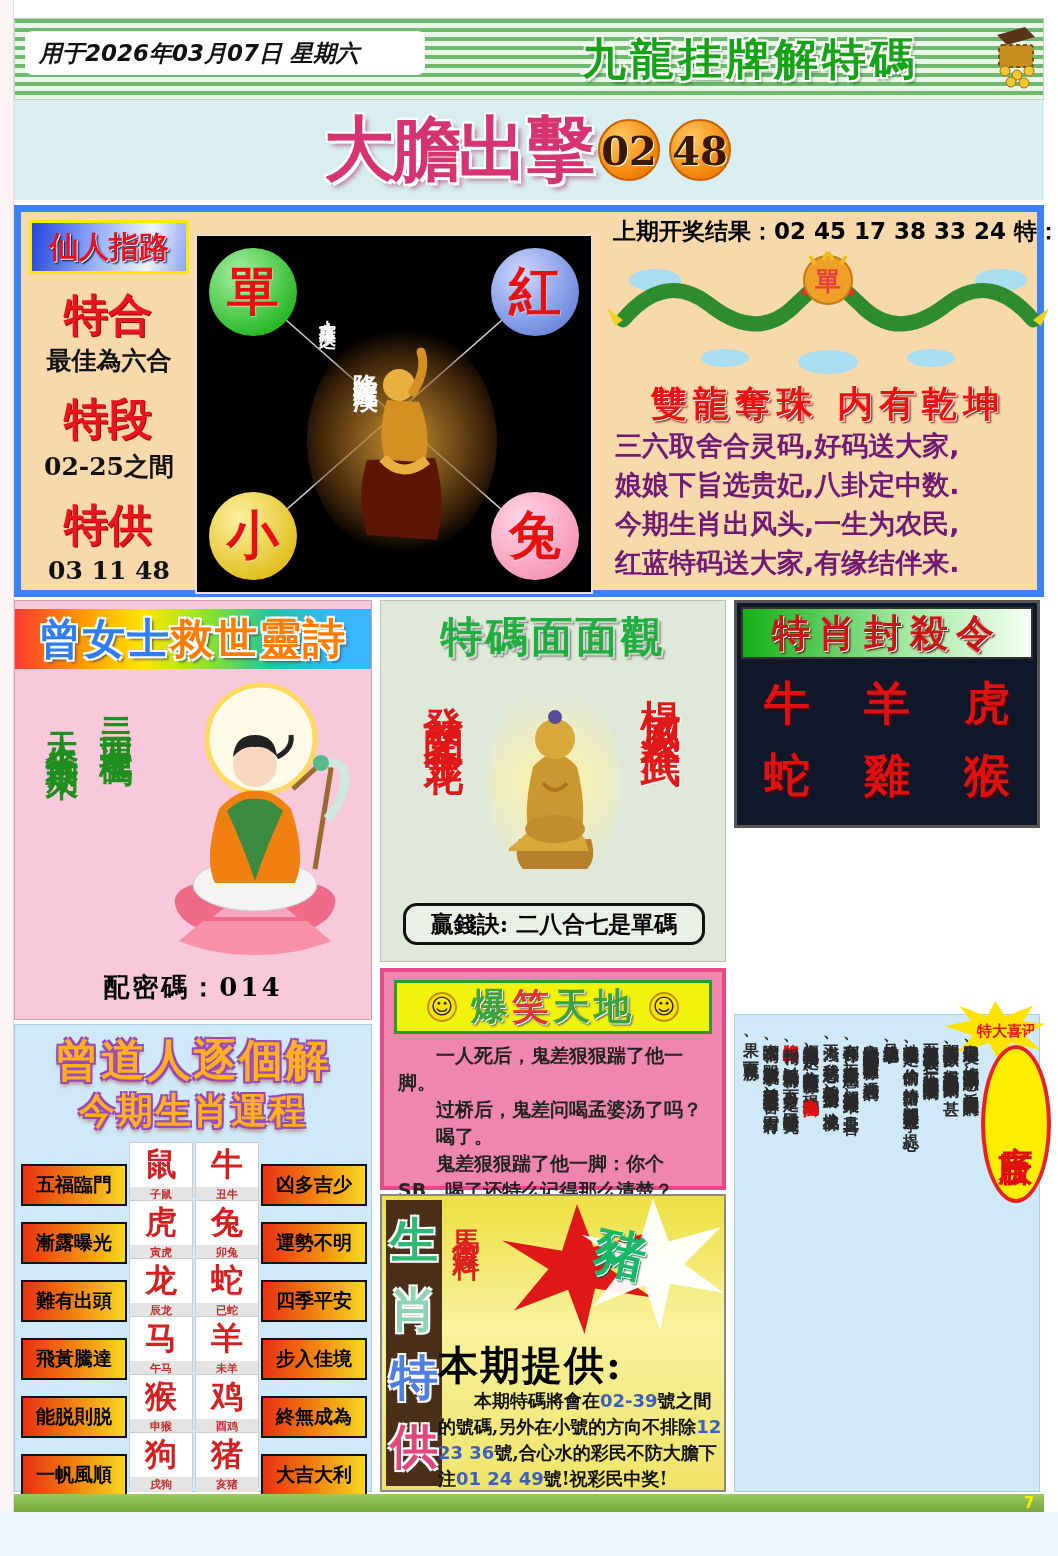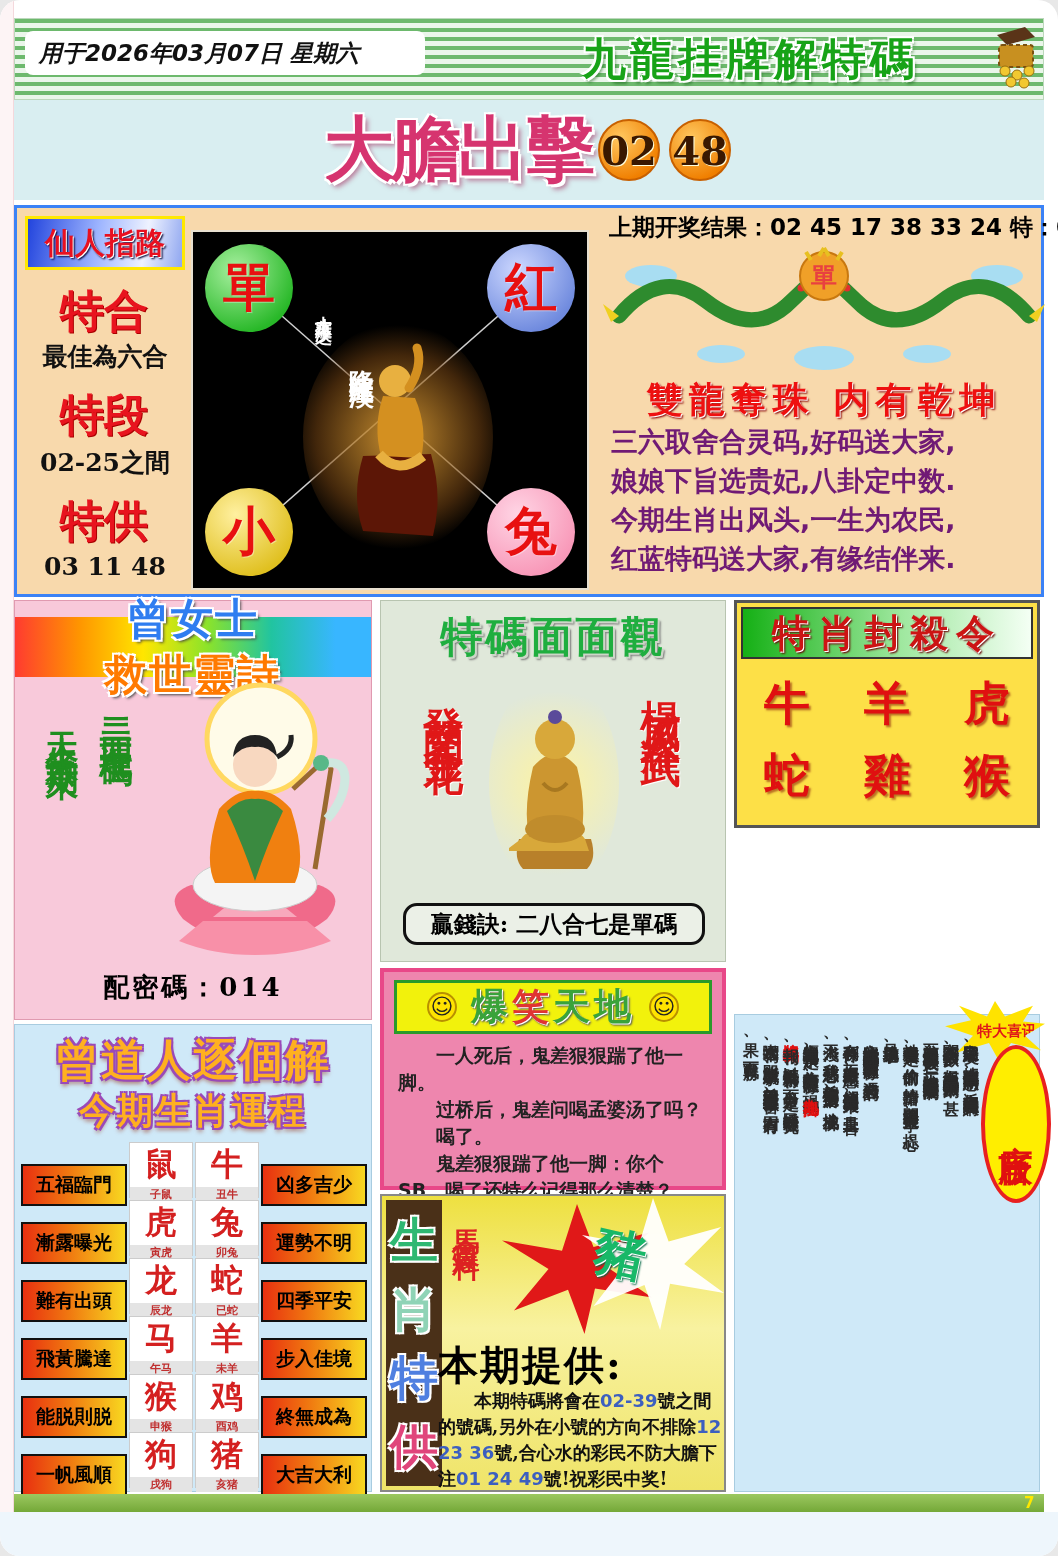--- a/index.html
+++ b/index.html
@@ -1,20 +1,20 @@
 <!DOCTYPE html>
 <html><head>
 <meta charset="utf-8">
 <style>
   html,body{margin:0;padding:0;background:#e8e8e8;}
   *{box-sizing:border-box;}
   body{font-family:"DejaVu Sans","Liberation Sans",sans-serif;}
   .page{position:relative;width:1058px;height:1556px;background:#fff;overflow:hidden;}
   .abs{position:absolute;}
-  .nosel{user-select:none;border-radius:20px;}
+  .nosel{user-select:none;}
 
   
   .topbar{left:14px;top:18px;width:1030px;height:82px;
     background:repeating-linear-gradient(180deg,#6db96d 0 4px,#eaf6ea 4px 9px);
     border:1px solid #bcd8bc;}
   .datebox{left:10px;top:12px;width:400px;height:44px;background:#fff;border-radius:8px;
     display:flex;align-items:center;padding-left:14px;
     font-weight:bold;font-style:italic;font-size:23px;color:#111;}
   .masthead{left:500px;top:8px;width:470px;height:64px;display:flex;align-items:center;justify-content:center;
     font-size:44px;font-weight:bold;letter-spacing:4px;color:#17a317;
@@ -27,21 +27,21 @@
   .headline .big{font-size:70px;font-weight:bold;letter-spacing:-3px;color:#d6346f;
     font-family:"DejaVu Serif","Liberation Serif",serif;
     text-shadow:-2px -2px 0 #fff,2px -2px 0 #fff,-2px 2px 0 #fff,3px 3px 0 #fff,5px 5px 5px rgba(150,0,60,.5);
     white-space:nowrap;}
   .ball-num{display:inline-flex;width:62px;height:62px;border-radius:50%;margin:0 3px 0 6px;
     background:radial-gradient(circle at 35% 30%,#ffc860,#f07f00 75%);border:2px solid #c86000;
     align-items:center;justify-content:center;font-size:40px;font-weight:bold;color:#3a1800;
     font-family:"DejaVu Serif","Liberation Serif",serif;text-shadow:1px 1px 0 #ffd;letter-spacing:0;vertical-align:middle;}
 
   
-  .upper{left:14px;top:205px;width:1030px;height:392px;background:#f8d9ac;border:3px solid #3b82f6;}
+  .upper{left:14px;top:205px;width:1030px;height:392px;background:#f8d9ac;border:7px solid #3b82f6;}
   .immortal-title{left:8px;top:8px;width:160px;height:54px;border:3px solid #ffe800;
     background:linear-gradient(100deg,#2244dd,#9fb6ff 45%,#eef2ff 75%,#8fa6f0);
     display:flex;align-items:center;justify-content:center;font-size:30px;font-weight:bold;color:#e81020;
     text-shadow:1px 1px 0 #fff,2px 2px 2px #003;}
   .imm-label{width:166px;text-align:center;font-size:44px;font-weight:bold;color:#e8141e;
     font-family:"DejaVu Serif","Liberation Serif",serif;text-shadow:1px 1px 0 #a00;}
   .imm-value{width:176px;text-align:center;font-size:25px;font-weight:bold;color:#111;
     font-family:"DejaVu Serif","Liberation Serif",serif;}
 
   .photo{left:174px;top:22px;width:398px;height:360px;background:#000;border:2px solid #e8e0d0;}
@@ -53,44 +53,44 @@
   .photo-cap{color:#fff;writing-mode:vertical-rl;text-orientation:upright;font-weight:bold;}
 
   .result{left:592px;top:4px;width:434px;font-size:23px;font-weight:bold;color:#000;white-space:nowrap;}
   .dragons{left:584px;top:38px;width:446px;height:128px;}
   .slogan{left:584px;top:168px;width:446px;text-align:center;font-size:36px;font-weight:bold;color:#ee1010;
     letter-spacing:6px;text-shadow:1px 1px 0 #fff,2px 2px 2px #800;white-space:nowrap;}
   .poem{left:594px;top:214px;width:436px;font-size:27px;font-weight:bold;color:#701a75;line-height:39px;white-space:nowrap;}
 
   
   .panel-goddess{left:14px;top:600px;width:358px;height:420px;background:#f8c9da;border:1px solid #e09ab0;}
-  .rainbow{left:0;top:16px;width:100%;height:60px;
+  .rainbow{left:0;top:8px;width:100%;height:60px;
     background:linear-gradient(90deg,#ff3b30,#ff9500 18%,#ffe600 36%,#8ce32a 54%,#21c4a0 72%,#38b6ff 90%);
-    display:flex;align-items:center;justify-content:center;white-space:nowrap;flex-direction:column;}
+    display:flex;align-items:center;justify-content:center;white-space:nowrap;}
   .rainbow span{font-size:42px;font-weight:bold;letter-spacing:2px;
     font-family:"DejaVu Serif","Liberation Serif",serif;
     text-shadow:-2px -2px 0 #fff,2px -2px 0 #fff,-2px 2px 0 #fff,2px 2px 0 #fff,3px 3px 3px #444;}
   .g-blue{color:#2f7df0;} .g-orange{color:#ff7a00;}
   .vgreen{writing-mode:vertical-rl;text-orientation:upright;font-size:33px;font-weight:bold;color:#1f8f1f;
     font-family:"DejaVu Serif","Liberation Serif",serif;letter-spacing:6px;}
   .secret{left:0;bottom:14px;width:100%;text-align:center;font-size:26px;font-weight:bold;color:#000;
     font-family:"DejaVu Serif","Liberation Serif",serif;letter-spacing:3px;}
 
   
   .panel-tema{left:380px;top:600px;width:346px;height:362px;background:#e0e8da;border:1px solid #b8c4b0;}
   .tema-title{left:0;top:8px;width:100%;text-align:center;font-size:42px;font-weight:bold;color:#1fae3f;
     letter-spacing:3px;text-shadow:2px 2px 0 #cdd6c8,3px 3px 2px #777;}
   .vred{writing-mode:vertical-rl;text-orientation:upright;font-size:40px;font-weight:bold;color:#e01818;
     font-family:"DejaVu Serif","Liberation Serif",serif;letter-spacing:12px;text-shadow:1px 1px 0 #fff;}
   .tipbox{left:22px;bottom:16px;width:302px;height:42px;border:3px solid #111;border-radius:14px;
     display:flex;align-items:center;justify-content:center;font-size:23px;font-weight:bold;color:#000;
     font-family:"DejaVu Serif","Liberation Serif",serif;white-space:nowrap;background:rgba(255,255,255,.35);}
 
   
-  .ban{width:306px;background:#fde047;border:3px solid #555;}
+  .ban{width:306px;background:#0f172a;border:3px solid #555;}
   .ban-head{margin:4px;height:52px;border:2px solid #333;
     background:linear-gradient(90deg,#15b015,#9fe89f 55%,#f4fff4);
     display:flex;align-items:center;justify-content:center;font-size:38px;font-weight:bold;color:#cc1414;
     letter-spacing:8px;font-family:"DejaVu Serif","Liberation Serif",serif;
     text-shadow:1px 1px 0 #fff,2px 2px 2px #600;white-space:nowrap;}
   .ban-row{display:flex;justify-content:space-around;align-items:center;
     font-size:46px;font-weight:bold;color:#e01010;font-family:"DejaVu Serif","Liberation Serif",serif;
     text-shadow:2px 2px 2px rgba(120,0,0,.5);}
 
   

